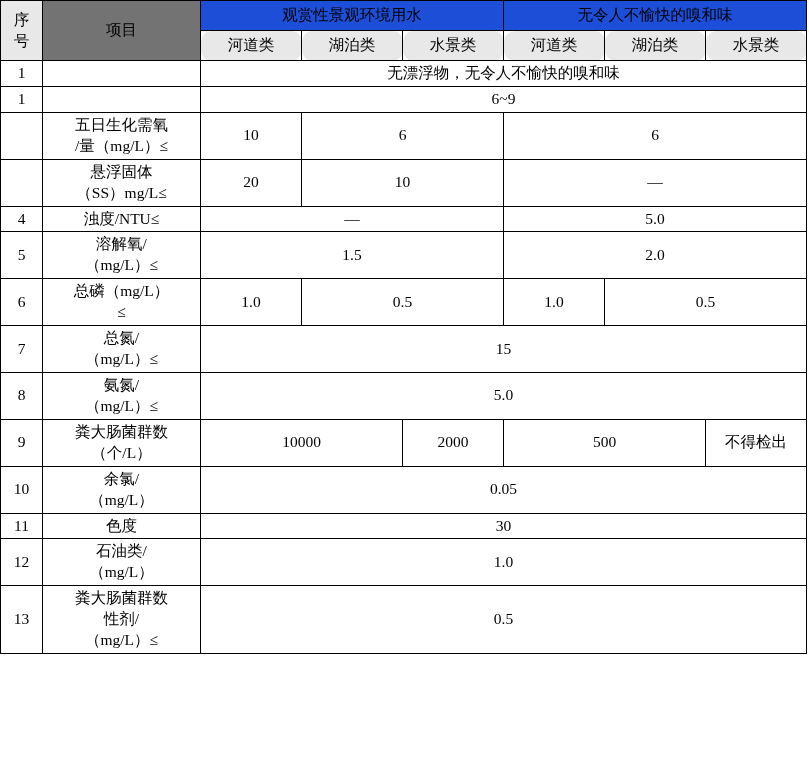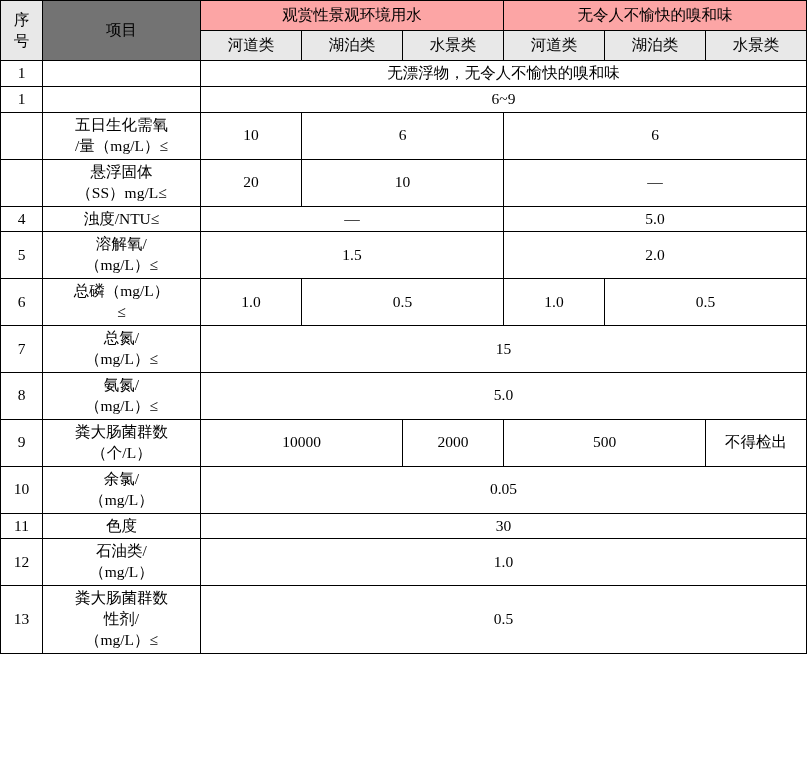--- a/index.html
+++ b/index.html
@@ -30,42 +30,42 @@
     border: 1px solid #000000;
     text-align: center;
     vertical-align: middle;
     font-weight: normal;
     font-size: 15.5px;
     line-height: 1.35;
     padding: 2px 3px;
     box-sizing: border-box;
   }
   .hdr-group {
-    background: #fca5a5;
+    background: #1d4ed8;
     font-size: 16.5px;
     height: 30px;
   }
   .hdr-sub {
     background: #e8e8e8;
     font-size: 16px;
     height: 30px;
   }
   .corner-no {
     background: #e8e8e8;
     font-size: 16px;
     width: 42px;
   }
   .corner-item {
     background: #737373;
     font-size: 17px;
     width: 158px;
   }
   .col-no { width: 42px; }
   .col-item { width: 158px; }
-  .col-d { width: 86px; }
+  .col-d { width: 86px; border-radius: 11px; }
   .cell-no { font-size: 15.5px; }
   .cell-item {
     font-size: 15.5px;
     padding: 4px 6px;
     line-height: 1.5;
     margin-left: 19px;
   }
   .cell-val { font-size: 15.5px; }
 </style>
 </head>

